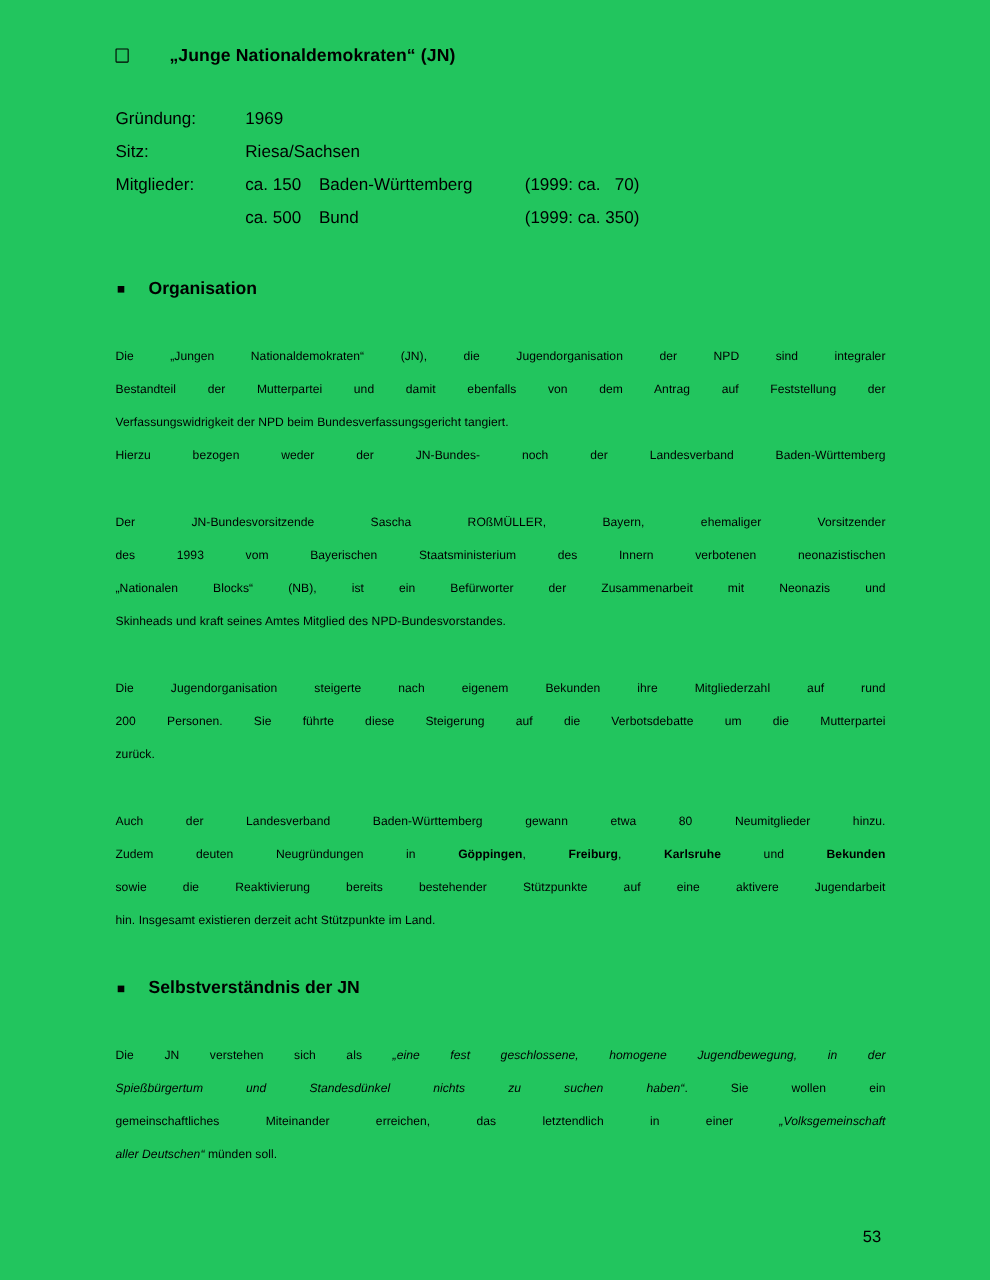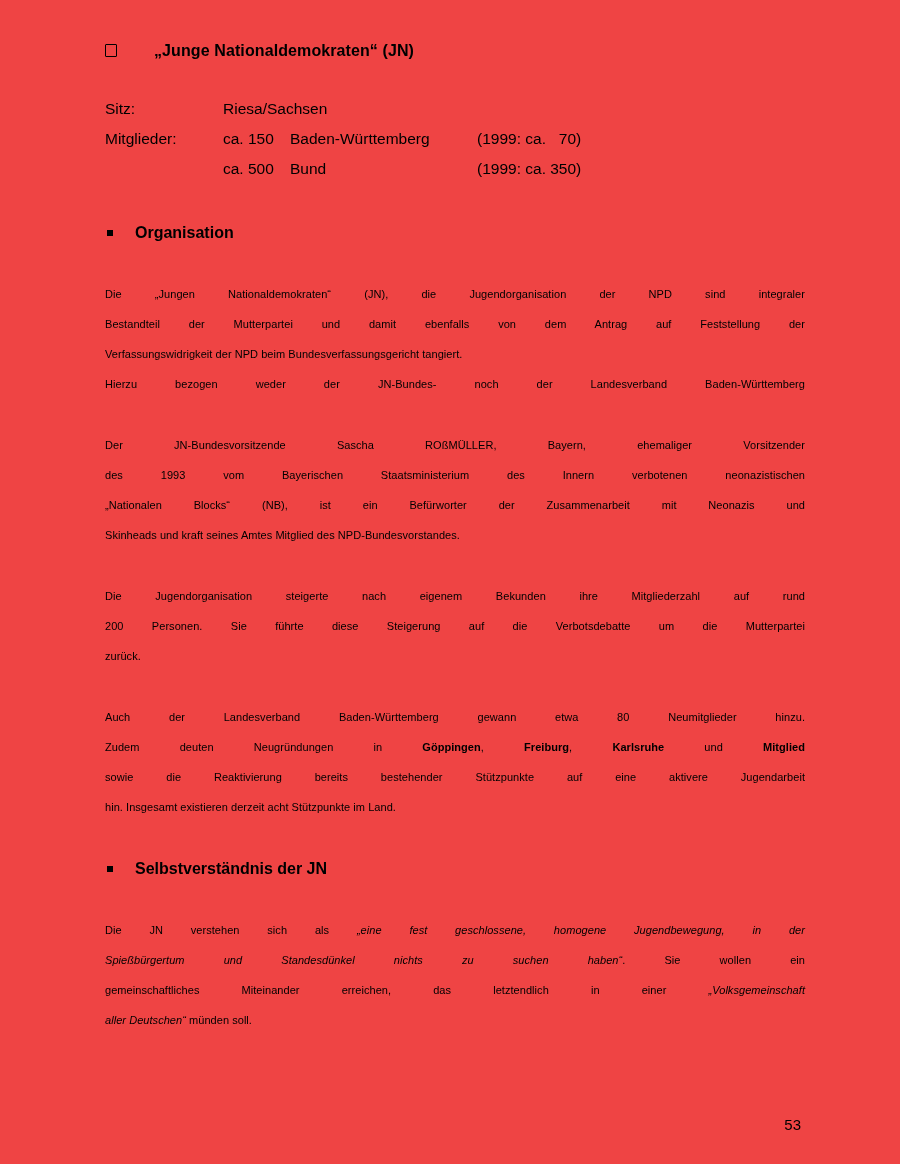--- a/index.html
+++ b/index.html
@@ -5,21 +5,21 @@
 <style>
   html, body {
     margin: 0;
     padding: 0;
     background: #ffffff;
   }
   .page {
     position: relative;
     width: 900px;
     height: 1164px;
-    background: #ef4444;
+    background: #22c55e;
     color: #000000;
     font-family: "Liberation Sans", "DejaVu Sans", sans-serif;
     overflow: hidden;
   }
   .content {
     position: absolute;
     left: 105px;
     top: 0;
     width: 700px;
   }
@@ -123,20 +123,26 @@
 <div class="page">
   <div class="content">
 
     <div class="doc-title-row">
       <span class="ballot-box"></span>
       <h1>„Junge Nationaldemokraten“ (JN)</h1>
     </div>
 
     <div class="facts">
       <div class="frow">
+        <span class="f-label">Gründung:</span>
+        <span class="f-c1">1969</span>
+        <span class="f-c2"></span>
+        <span class="f-c3"></span>
+      </div>
+      <div class="frow">
         <span class="f-label">Sitz:</span>
         <span class="f-c1">Riesa/Sachsen</span>
         <span class="f-c2"></span>
         <span class="f-c3"></span>
       </div>
       <div class="frow">
         <span class="f-label">Mitglieder:</span>
         <span class="f-c1">ca. 150</span>
         <span class="f-c2">Baden-Württemberg</span>
         <span class="f-c3">(1999: ca.   70)</span>
@@ -167,21 +173,21 @@
             <div class="line just"><span>„Nationalen Blocks“ (NB), ist ein Befürworter der Zusammenarbeit mit Neonazis und</span></div>
             <div class="line"><span>Skinheads und kraft seines Amtes Mitglied des NPD-Bundesvorstandes.</span></div>
           </div>
           <div class="para">
             <div class="line just"><span>Die Jugendorganisation steigerte nach eigenem Bekunden ihre Mitgliederzahl auf rund</span></div>
             <div class="line just"><span>200 Personen. Sie führte diese Steigerung auf die Verbotsdebatte um die Mutterpartei</span></div>
             <div class="line"><span>zurück.</span></div>
           </div>
           <div class="para">
             <div class="line just"><span>Auch der Landesverband Baden-Württemberg gewann etwa 80 Neumitglieder hinzu.</span></div>
-            <div class="line just"><span>Zudem deuten Neugründungen in </span><span class="seg-b">Göppingen</span><span>, </span><span class="seg-b">Freiburg</span><span>, </span><span class="seg-b">Karlsruhe</span><span> und </span><span class="seg-b">Mitglied</span></div>
+            <div class="line just"><span>Zudem deuten Neugründungen in </span><span class="seg-b">Göppingen</span><span>, </span><span class="seg-b">Freiburg</span><span>, </span><span class="seg-b">Karlsruhe</span><span> und </span><span class="seg-b">Bekunden</span></div>
             <div class="line just"><span>sowie die Reaktivierung bereits bestehender Stützpunkte auf eine aktivere Jugendarbeit</span></div>
             <div class="line"><span>hin. Insgesamt existieren derzeit acht Stützpunkte im Land.</span></div>
           </div>
         </div>
     </section>
 
     <section>
       <div class="heading-row h-self">
         <span class="sm-bullet"></span>
         <h2>Selbstverständnis der JN</h2>

